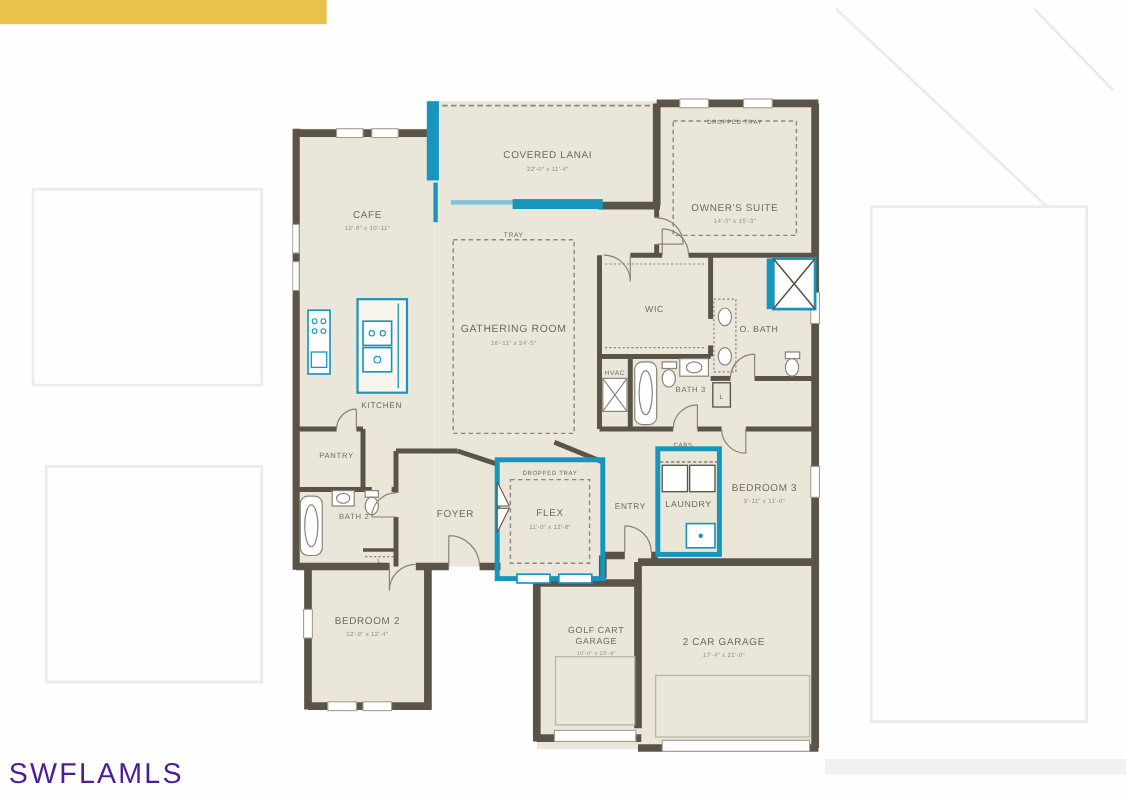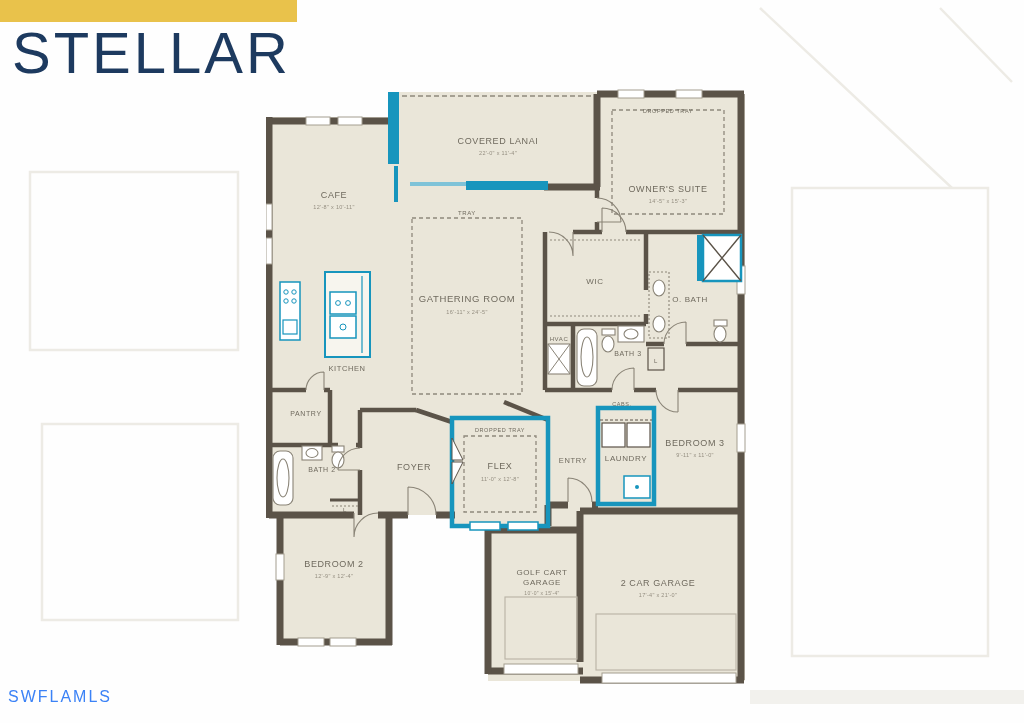--- a/index.html
+++ b/index.html
@@ -3,21 +3,21 @@
 <meta charset="utf-8">
 <style>
   html,body{margin:0;padding:0;background:#ffffff;}
   .page{position:relative;width:1024px;height:723px;background:#fefefe;overflow:hidden;
         font-family:"Liberation Sans",sans-serif;}
   .accent-bar{position:absolute;left:0;top:0;width:297px;height:22px;background:#e9c24b;}
   .plan-title{position:absolute;left:12px;top:24px;font-size:58px;font-weight:400;
               letter-spacing:3px;color:#1d3a5f;line-height:1;}
   .plan-number{position:absolute;left:18px;top:94px;font-size:30px;font-style:italic;
                color:#1d3a5f;letter-spacing:1px;}
-  .watermark{position:absolute;left:8px;top:688px;font-size:16px;color:#3b82f6;
+  .watermark{position:absolute;left:8px;top:688px;font-size:26px;color:#4c1d95;
              letter-spacing:2px;}
   .ghost-svg{position:absolute;left:0;top:0;}
   .plan-svg{position:absolute;left:266px;top:86px;}
   svg text{font-family:"Liberation Sans",sans-serif;fill:#6f6a5e;letter-spacing:0.6px;}
   svg text.dim{fill:#948e80;letter-spacing:0.3px;}
 </style>
 </head>
 <body>
 
 <div class="page">
@@ -27,21 +27,20 @@
       <path d="M760,8 L952,188"></path>
       <path d="M940,8 L1012,82"></path>
       <rect x="792" y="188" width="196" height="468"></rect>
       <rect x="30" y="172" width="208" height="178"></rect>
       <rect x="42" y="424" width="196" height="196"></rect>
     </g>
     <rect x="750" y="690" width="274" height="14" fill="#f2f1ed"></rect>
   </svg>
 
   <div class="accent-bar"></div>
-  <div class="plan-title">STELLAR</div>
   <div class="watermark">SWFLAMLS</div>
 
   <svg class="plan-svg" width="480" height="600" viewBox="0 0 480 600">
 
     <g fill="#eae6d9">
       <rect x="3" y="31" width="126" height="398"></rect>
       <rect x="124" y="6" width="210" height="95"></rect>
       <rect x="334" y="8" width="145" height="138"></rect>
       <rect x="129" y="99" width="350" height="330"></rect>
       <rect x="14" y="424" width="112" height="135"></rect>

